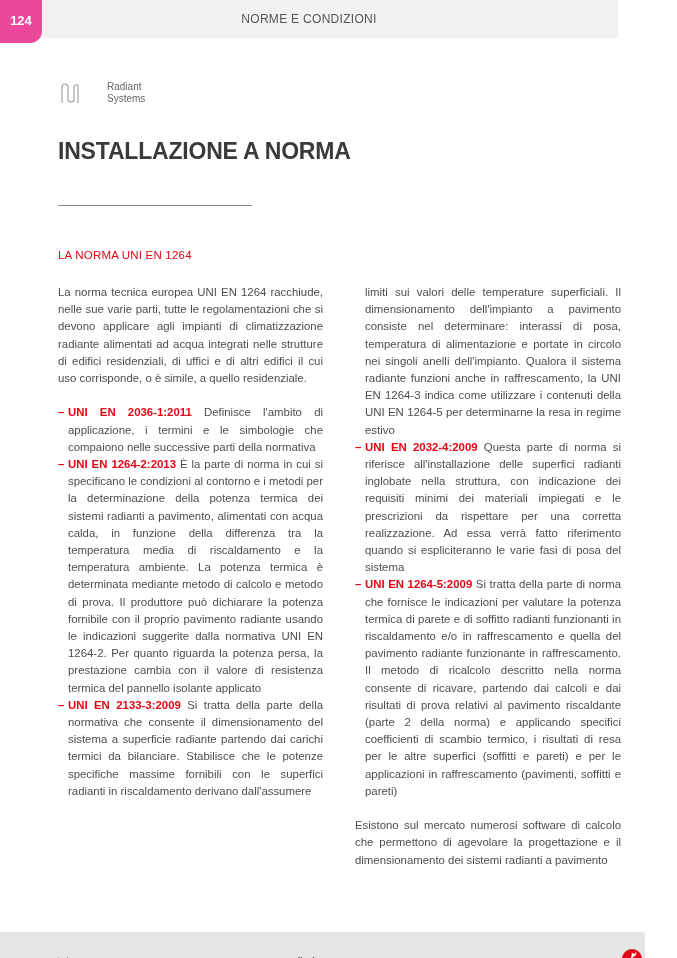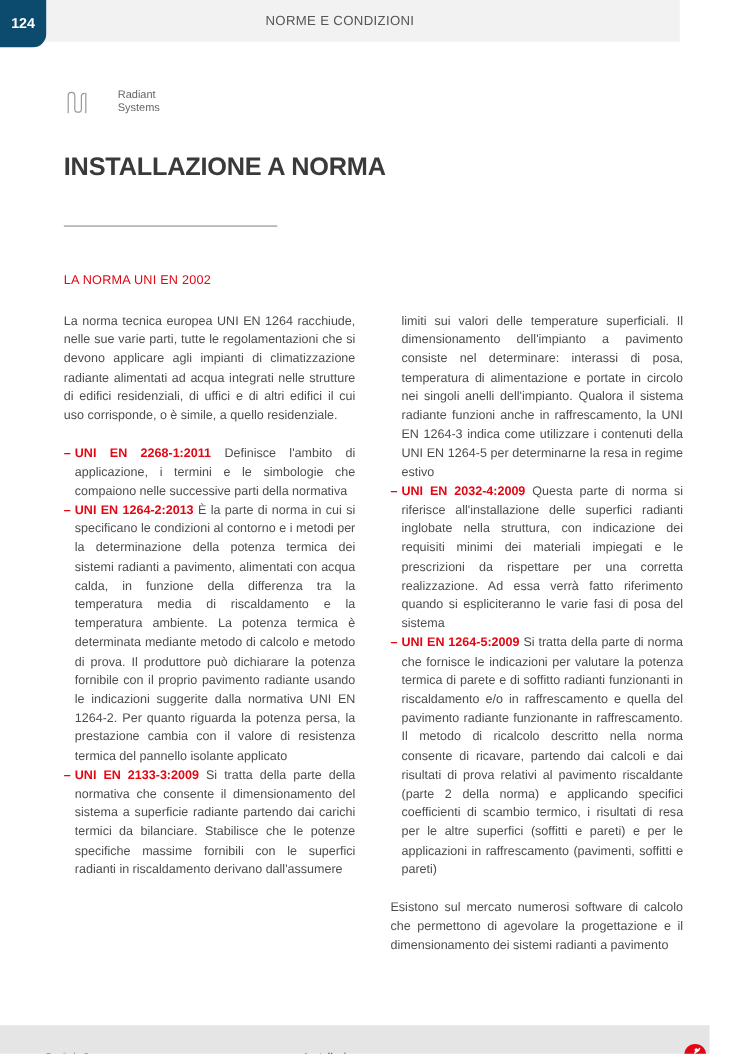--- a/index.html
+++ b/index.html
@@ -8,21 +8,21 @@
     background: #ffffff;
     font-family: "Liberation Sans", sans-serif;
     color: #4a4a4a;
   }
   .header-bar {
     position: absolute; left: 0; top: 0; width: 618px; height: 38px;
     background: #f2f2f2;
   }
   .page-tab {
     position: absolute; left: 0; top: 0; width: 42px; height: 43px;
-    background: #0c4a6e; border-bottom-right-radius: 12px;
+    background: #ec4899; border-bottom-right-radius: 12px;
     color: #fff; font-size: 13px; font-weight: bold;
     display: flex; align-items: center; justify-content: center;
     padding-bottom: 2px; box-sizing: border-box;
   }
   .header-title {
     position: absolute; left: 0; right: 0; top: 12px; text-align: center;
     font-size: 12px; color: #555; letter-spacing: 0.3px;
   }
   .logo {
     position: absolute; left: 60px; top: 81px; display: flex; align-items: center;
@@ -89,29 +89,29 @@
   </span>
   <div class="logo-text">
     <div>Radiant</div>
     <div>Systems</div>
   </div>
 </div>
 
 <h1 class="page-title">INSTALLAZIONE A NORMA</h1>
 <div class="title-rule"></div>
 
-<h2 class="section-heading">LA NORMA UNI EN 2002</h2>
+<h2 class="section-heading">LA NORMA UNI EN 1264</h2>
 
 <div class="col left">
   <p>La norma tecnica europea UNI EN 1264 racchiude, nelle sue varie parti, tutte le regolamentazioni che si devono applicare agli impianti di climatizzazione radiante alimentati ad acqua integrati nelle strutture di edifici residenziali, di uffici e di altri edifici il cui uso corrisponde, o è simile, a quello residenziale.</p>
   <div class="gap"></div>
   <ul class="list">
     <li>
       <span class="dash">–</span>
-      <span class="std">UNI EN 2268-1:2011</span><span> Definisce l'ambito di applicazione, i termini e le simbologie che compaiono nelle successive parti della normativa</span>
+      <span class="std">UNI EN 2036-1:2011</span><span> Definisce l'ambito di applicazione, i termini e le simbologie che compaiono nelle successive parti della normativa</span>
     </li>
     <li>
       <span class="dash">–</span>
       <span class="std">UNI EN 1264-2:2013</span><span> È la parte di norma in cui si specificano le condizioni al contorno e i metodi per la determinazione della potenza termica dei sistemi radianti a pavimento, alimentati con acqua calda, in funzione della differenza tra la temperatura media di riscaldamento e la temperatura ambiente. La potenza termica è determinata mediante metodo di calcolo e metodo di prova. Il produttore può dichiarare la potenza fornibile con il proprio pavimento radiante usando le indicazioni suggerite dalla normativa UNI EN 1264-2. Per quanto riguarda la potenza persa, la prestazione cambia con il valore di resistenza termica del pannello isolante applicato</span>
     </li>
     <li>
       <span class="dash">–</span>
       <span class="std">UNI EN 2133-3:2009</span><span> Si tratta della parte della normativa che consente il dimensionamento del sistema a superficie radiante partendo dai carichi termici da bilanciare. Stabilisce che le potenze specifiche massime fornibili con le superfici radianti in riscaldamento derivano dall'assumere</span>
     </li>
   </ul>

